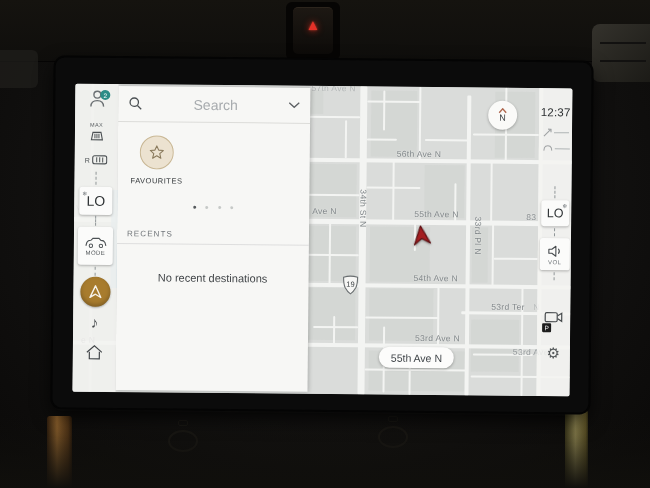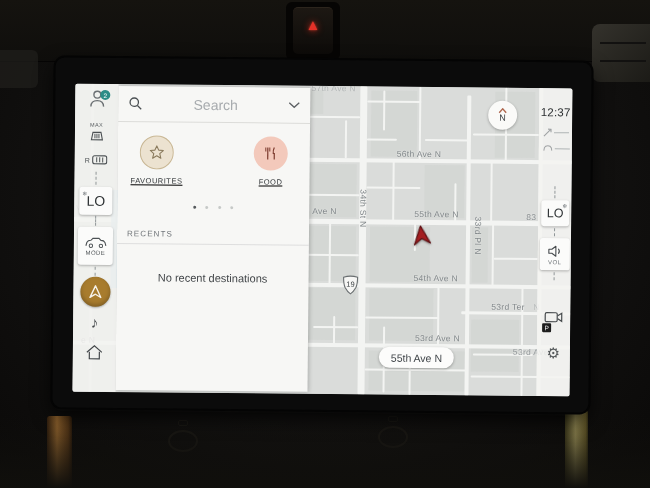--- a/index.html
+++ b/index.html
@@ -66,21 +66,21 @@
   .nav-circle{position:absolute;left:7px;top:193px;width:30px;height:30px;border-radius:50%;background:#a87c2e;
     box-shadow:inset 0 -2px 4px rgba(0,0,0,.25),0 1px 2px rgba(0,0,0,.3);display:flex;align-items:center;justify-content:center;}
   .music{position:absolute;left:0;top:230px;width:43px;text-align:center;font-size:15px;color:#44484b;}
   .home{position:absolute;left:0;top:260px;width:43px;display:flex;justify-content:center;}
   
   .panel{position:absolute;left:43px;top:2px;width:192px;height:304px;background:#f7f7f5;
     box-shadow:1px 0 4px rgba(0,0,0,.22);}
   .search-row{height:36px;display:flex;align-items:center;padding:0 10px;border-bottom:1px solid #dcdcd9;}
   .search-text{flex:1;text-align:center;font-size:14px;color:#a7abae;}
   .cats{display:flex;justify-content:space-between;padding:13px 10px 0;}
-  .cat{width:58px;text-align:center;text-decoration:underline;}
+  .cat{width:58px;text-align:center;}
   .cat-circle{width:34px;height:34px;border-radius:50%;margin:0 auto;display:flex;align-items:center;justify-content:center;}
   .cc-fav{background:#ece2d0;box-shadow:inset 0 0 0 1px #c8b795;}
   .cc-food{background:#f3c9bb;}
   .cc-fuel{background:#fbfbf9;box-shadow:inset 0 0 0 1px #c3c6c3;}
   .cat-label{margin-top:7px;font-size:7.5px;letter-spacing:.5px;color:#34383b;}
   .dots{text-align:center;margin-top:9px;}
   .dot{display:inline-block;width:3px;height:3px;border-radius:50%;background:#c6c9c7;margin:0 2.5px;}
   .dot.active{background:#55595c;}
   .recents-h{margin-top:12px;padding:5px 10px;font-size:8px;letter-spacing:1.1px;color:#6f7478;border-bottom:1px solid #dedede;}
   .empty-text{margin-top:27px;text-align:center;font-size:11px;color:#43474a;}
@@ -232,31 +232,20 @@
 
         <div class="cats">
           <div class="cat">
             <div class="cat-circle cc-fav">
               <svg width="16" height="16" viewBox="0 0 16 16">
                 <polygon points="8,1.5 9.9,5.7 14.5,6.1 11,9.2 12.1,13.8 8,11.3 3.9,13.8 5,9.2 1.5,6.1 6.1,5.7" fill="none" stroke="#8a7a5c" stroke-width="1.1" stroke-linejoin="round"></polygon>
               </svg>
             </div>
             <div class="cat-label">FAVOURITES</div>
           </div>
-          <div class="cat">
-            <div class="cat-circle cc-food">
-              <svg width="16" height="16" viewBox="0 0 16 16">
-                <line x1="5" y1="2" x2="5" y2="14" stroke="#7c3a2d" stroke-width="1.2"></line>
-                <line x1="3" y1="2" x2="3" y2="6" stroke="#7c3a2d" stroke-width="1"></line>
-                <line x1="7" y1="2" x2="7" y2="6" stroke="#7c3a2d" stroke-width="1"></line>
-                <path d="M11.5 2 Q10 5 10.5 8 L11.5 8 L11.5 14" fill="none" stroke="#7c3a2d" stroke-width="1.2"></path>
-              </svg>
-            </div>
-            <div class="cat-label">FOOD</div>
-          </div>
         </div>
 
         <div class="dots">
           <span class="dot active"></span>
           <span class="dot"></span>
           <span class="dot"></span>
           <span class="dot"></span>
         </div>
 
         <div class="recents-h">RECENTS</div>

